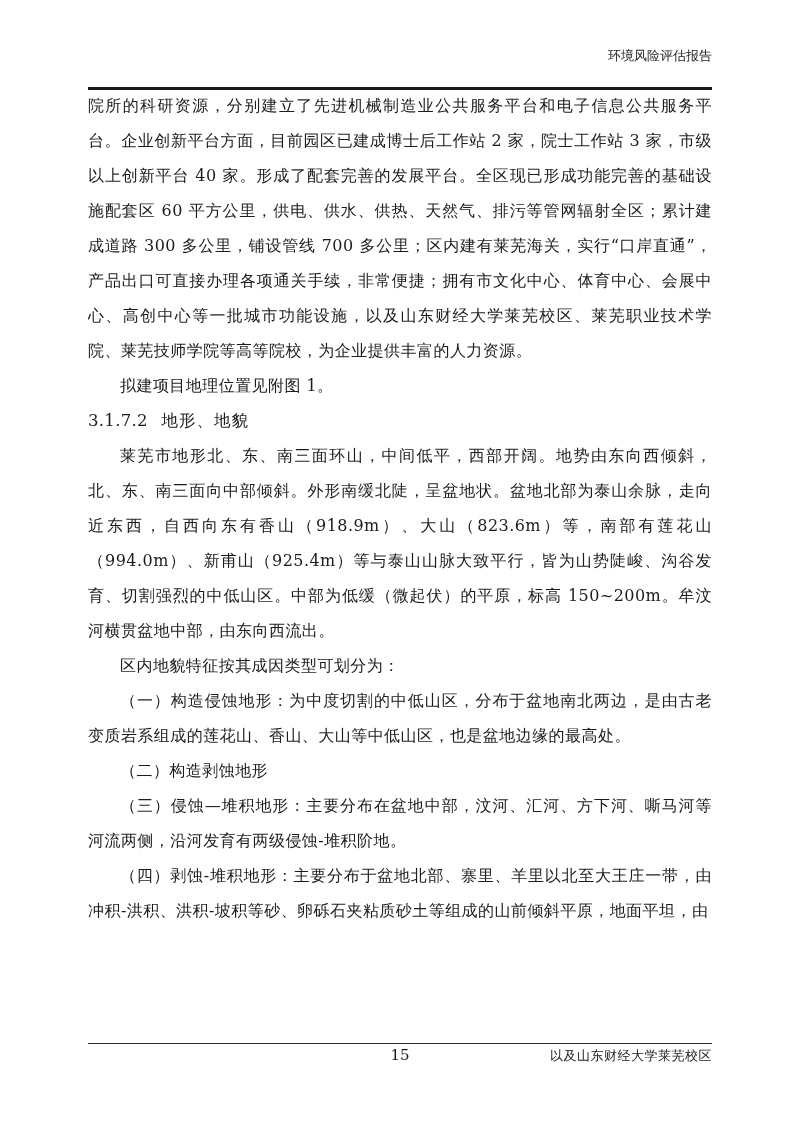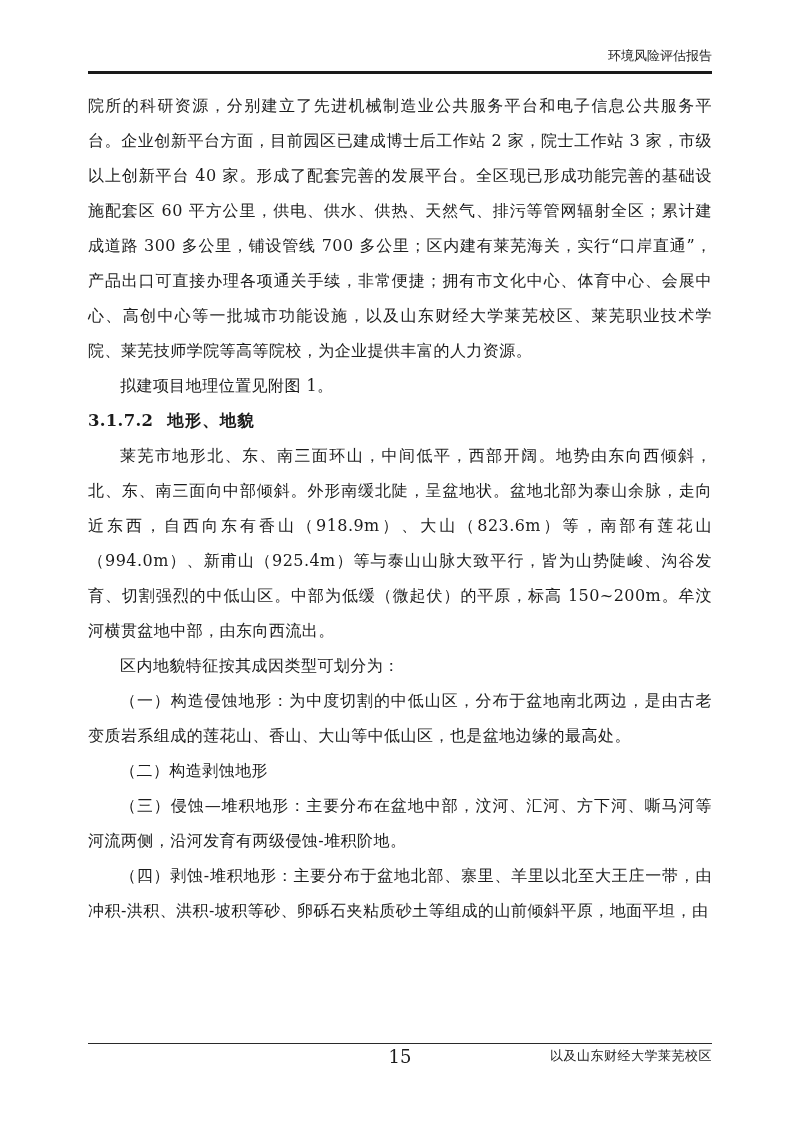--- a/index.html
+++ b/index.html
@@ -17,21 +17,21 @@
     overflow: hidden;
   }
   .header {
     position: absolute;
     left: 88px;
     right: 88px;
     top: 44px;
     text-align: right;
     font-size: 13px;
     line-height: 24px;
-    padding-bottom: 3px;
+    padding-bottom: 19px;
     border-bottom: 3px solid #1a1a1a;
   }
   .main {
     position: absolute;
     left: 88px;
     right: 88px;
     top: 88px;
     font-size: 16px;
     line-height: 35px;
     letter-spacing: 0.45px;
@@ -40,21 +40,21 @@
   .main p {
     margin: 0;
     text-indent: 2em;
   }
   .main p.flush {
     text-indent: 0;
   }
   .main h3 {
     margin: 0;
     font-size: 16.5px;
-    font-weight: bold;
+    font-weight: normal;
     line-height: 35px;
     text-indent: 0;
     letter-spacing: 0.3px;
   }
   .main h3 .heading-title {
     margin-left: 8px;
     letter-spacing: 1px;
   }
   .footer {
     position: absolute;
@@ -64,21 +64,21 @@
     border-top: 1.5px solid #2a2a2a;
     height: 30px;
     font-size: 13px;
   }
   .footer .page-num {
     position: absolute;
     left: 0;
     right: 0;
     top: 2px;
     text-align: center;
-    font-size: 18px;
+    font-size: 15px;
   }
   .footer .company {
     position: absolute;
     right: 0;
     top: 3px;
     font-size: 13px;
     letter-spacing: 0.5px;
   }
 </style>
 </head>

